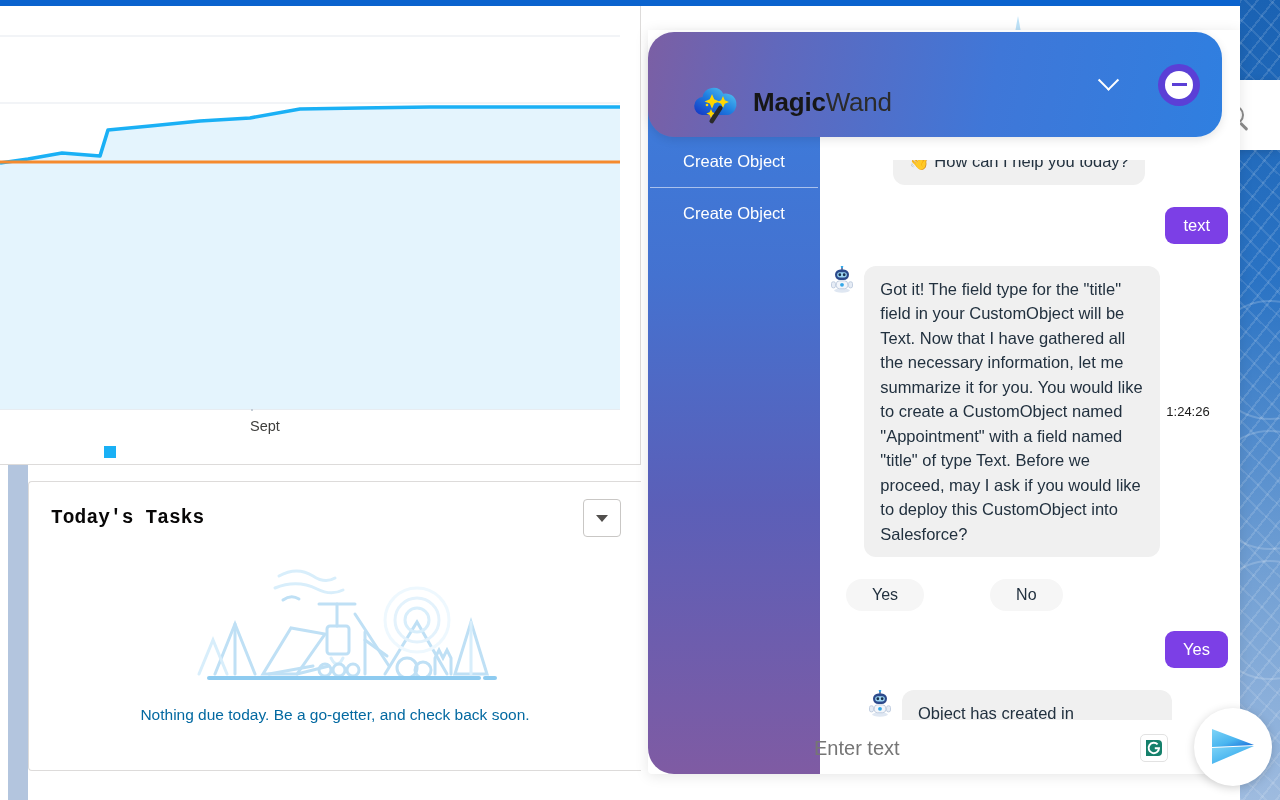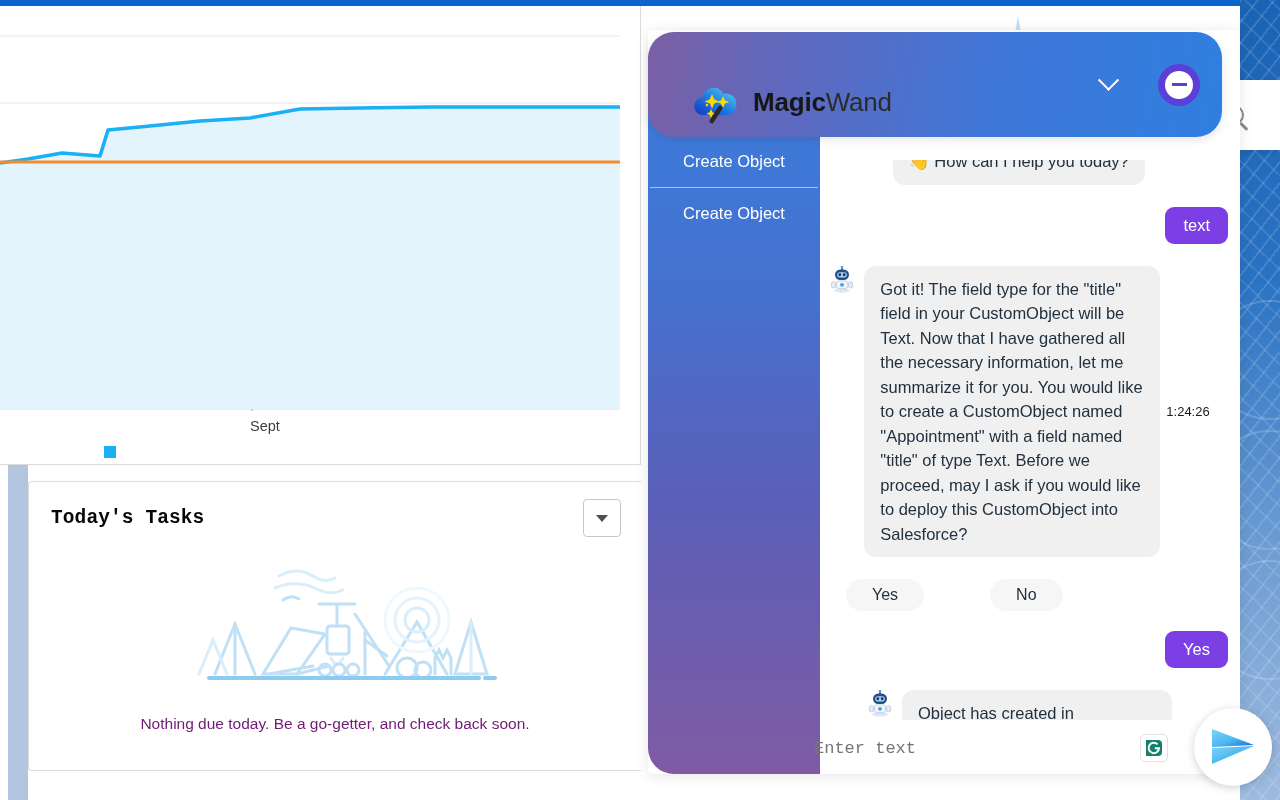--- a/index.html
+++ b/index.html
@@ -73,22 +73,22 @@
   #tasks-menu {
     width: 38px; height: 38px; border: 1px solid #c9c7c5; border-radius: 4px; background: #fff;
     display: flex; align-items: center; justify-content: center; cursor: pointer;
   }
   #tasks-menu .caret {
     width: 0; height: 0; border-left: 6px solid transparent; border-right: 6px solid transparent;
     border-top: 7px solid #514f4d;
   }
   #tasks-illu { position: absolute; left: 150px; top: 80px; }
   #tasks-empty-text {
-    position: absolute; left: 0; top: 233px; width: 100%; text-align: center;
-    font-size: 15.5px; color: #701a75;
+    position: absolute; left: 0; top: 224px; width: 100%; text-align: center;
+    font-size: 15.5px; color: #0369a1;
   }
   
   #gutter { position: absolute; left: 8px; top: 465px; width: 20px; height: 335px; background: #b3c5de; }
 
   
   #chat-widget { position: absolute; left: 648px; top: 8px; width: 612px; height: 784px; }
 
   
   #bg-art { position: absolute; left: 0; top: 0; width: 612px; height: 150px; overflow: hidden; }
 
@@ -162,22 +162,22 @@
   .chip {
     background: #f6f6f6; border-radius: 16px; padding: 7px 26px; font-size: 16px;
     color: #22313f; cursor: pointer;
   }
 
   #chat-input-area {
     position: absolute; left: 150px; top: 692px; width: 442px; height: 52px;
     display: flex; align-items: center; padding: 0 16px;
   }
   #chat-input {
-    border: none; outline: none; font-size: 17px; color: #a21caf; background: transparent;
-    width: 300px; font-family: Liberation Mono, monospace;
+    border: none; outline: none; font-size: 20px; color: #a21caf; background: transparent;
+    width: 300px; font-family: Liberation Sans, sans-serif;
   }
   #grammarly-icon {
     position: absolute; right: 72px; top: 12px; width: 28px; height: 28px;
     border: 1px solid #e2e2e2; border-radius: 5px; background: #fff;
     display: flex; align-items: center; justify-content: center;
   }
   #send-btn {
     position: absolute; right: -32px; top: -14px; width: 78px; height: 78px;
     border-radius: 50%; background: #fff; box-shadow: 0 2px 10px rgba(0,0,0,.18);
     display: flex; align-items: center; justify-content: center; cursor: pointer;

